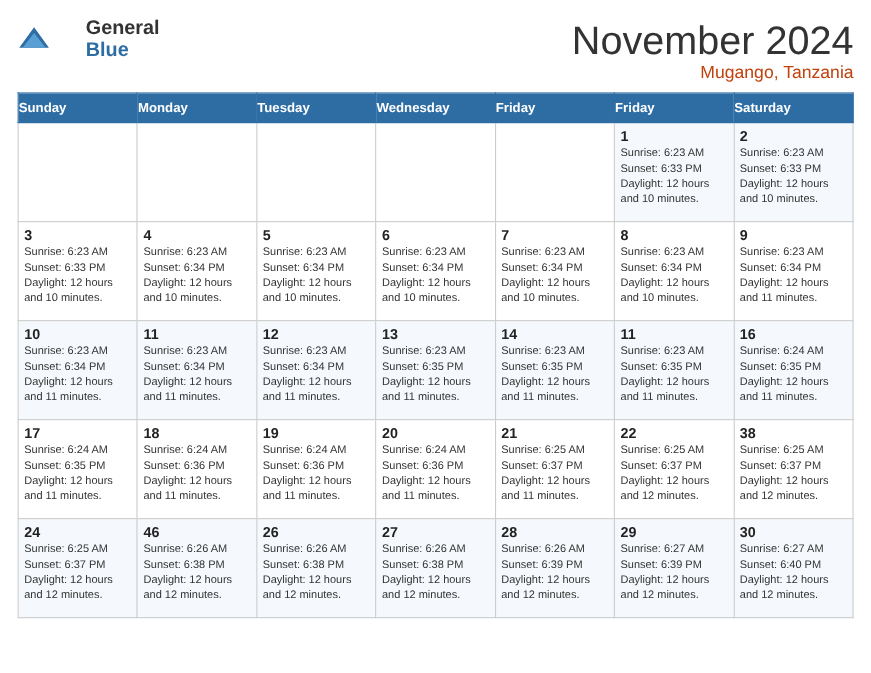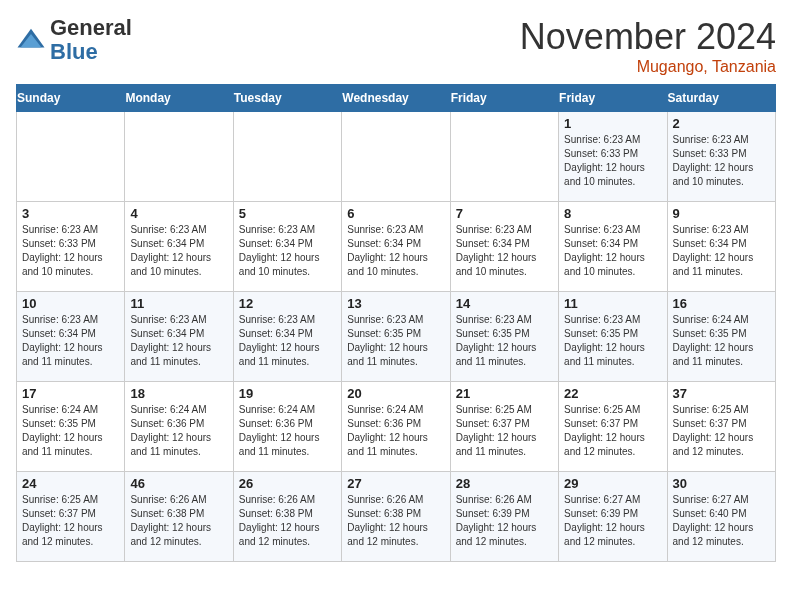--- a/index.html
+++ b/index.html
@@ -15,23 +15,24 @@
       justify-content: space-between;
       align-items: flex-start;
       margin-bottom: 8px;
     }
     .logo {
       display: flex;
       align-items: center;
       gap: 4px;
     }
     .logo-text {
-      font-size: 22px;
+      font-size: 18px;
       font-weight: bold;
       line-height: 1.1;
+      margin-left: 28px;
     }
     .logo-text span.general { color: #333; }
     .logo-text span.blue { color: #2e6da4; }
     .logo-icon {
       width: 30px;
       height: 30px;
     }
     .title-block {
       text-align: right;
     }
@@ -256,21 +257,21 @@
 Sunset: 6:37 PM
 Daylight: 12 hours and 11 minutes.</div>
         </td>
         <td>
           <span class="day-number">22</span>
           <div class="day-info" style="white-space: pre-line;">Sunrise: 6:25 AM
 Sunset: 6:37 PM
 Daylight: 12 hours and 12 minutes.</div>
         </td>
         <td>
-          <span class="day-number">37</span>
+          <span class="day-number">38</span>
           <div class="day-info" style="white-space: pre-line;">Sunrise: 6:25 AM
 Sunset: 6:37 PM
 Daylight: 12 hours and 12 minutes.</div>
         </td>
       </tr>
       <tr>
         <td>
           <span class="day-number">24</span>
           <div class="day-info" style="white-space: pre-line;">Sunrise: 6:25 AM
 Sunset: 6:37 PM

